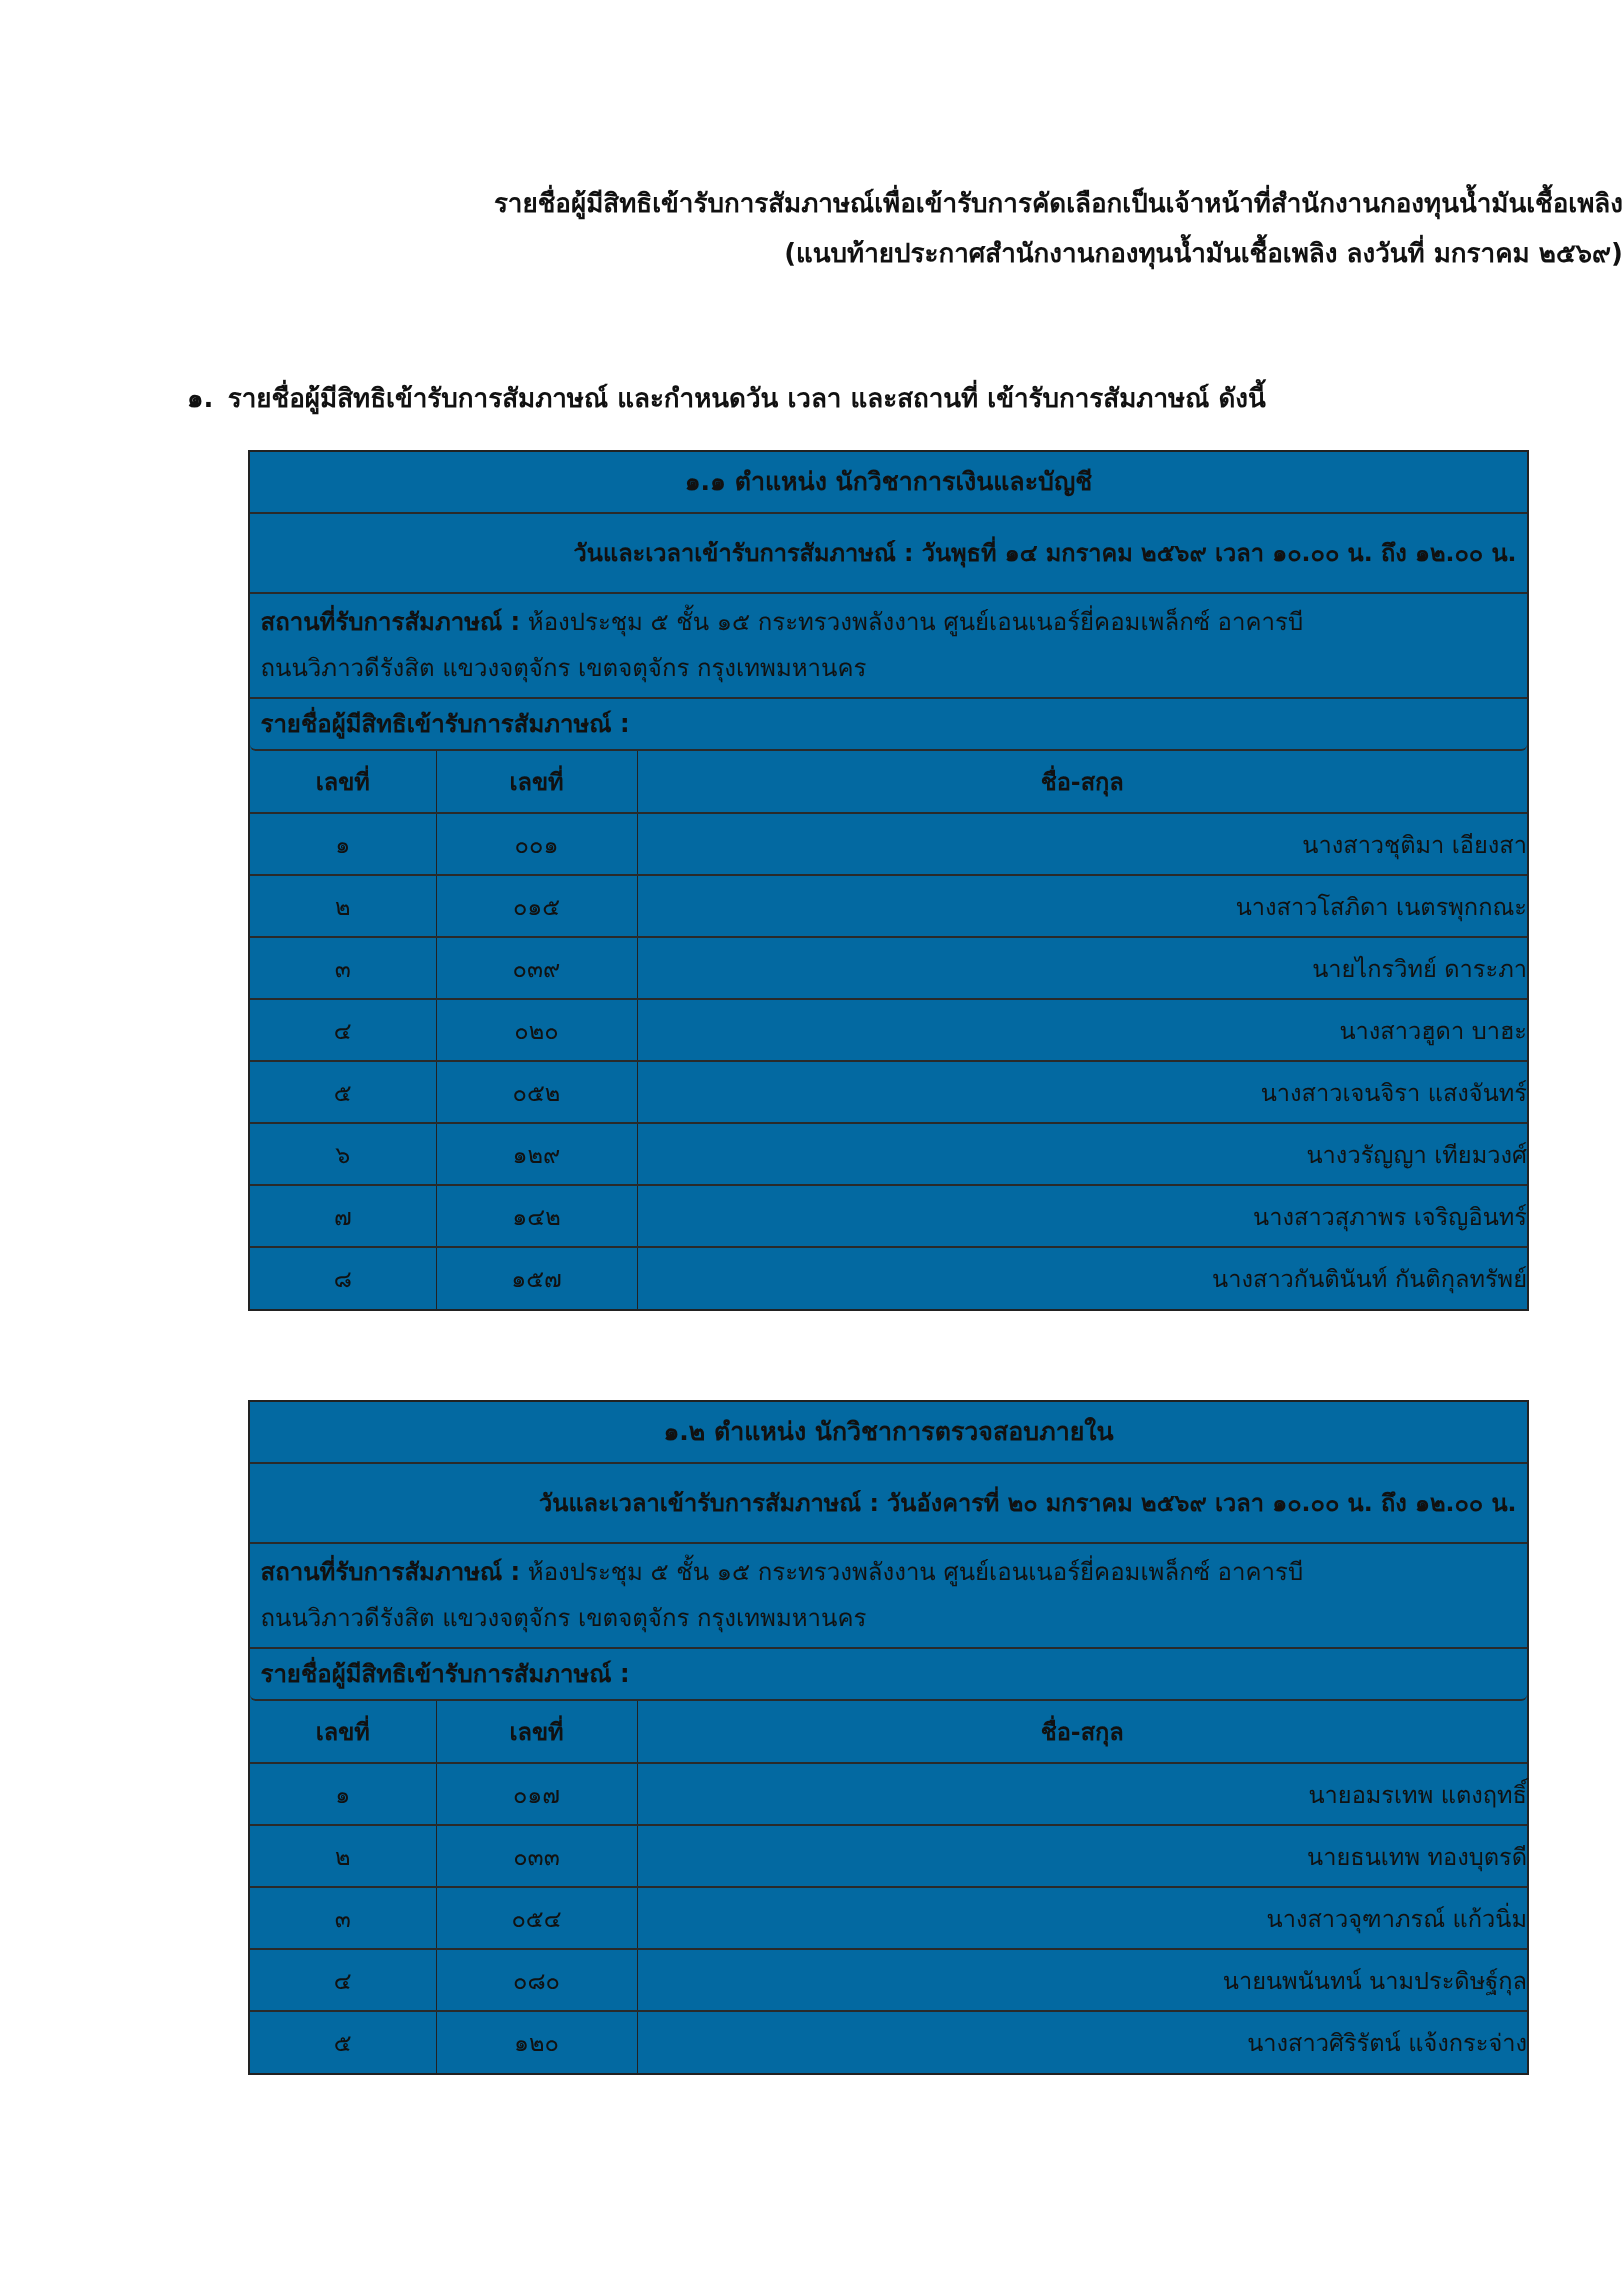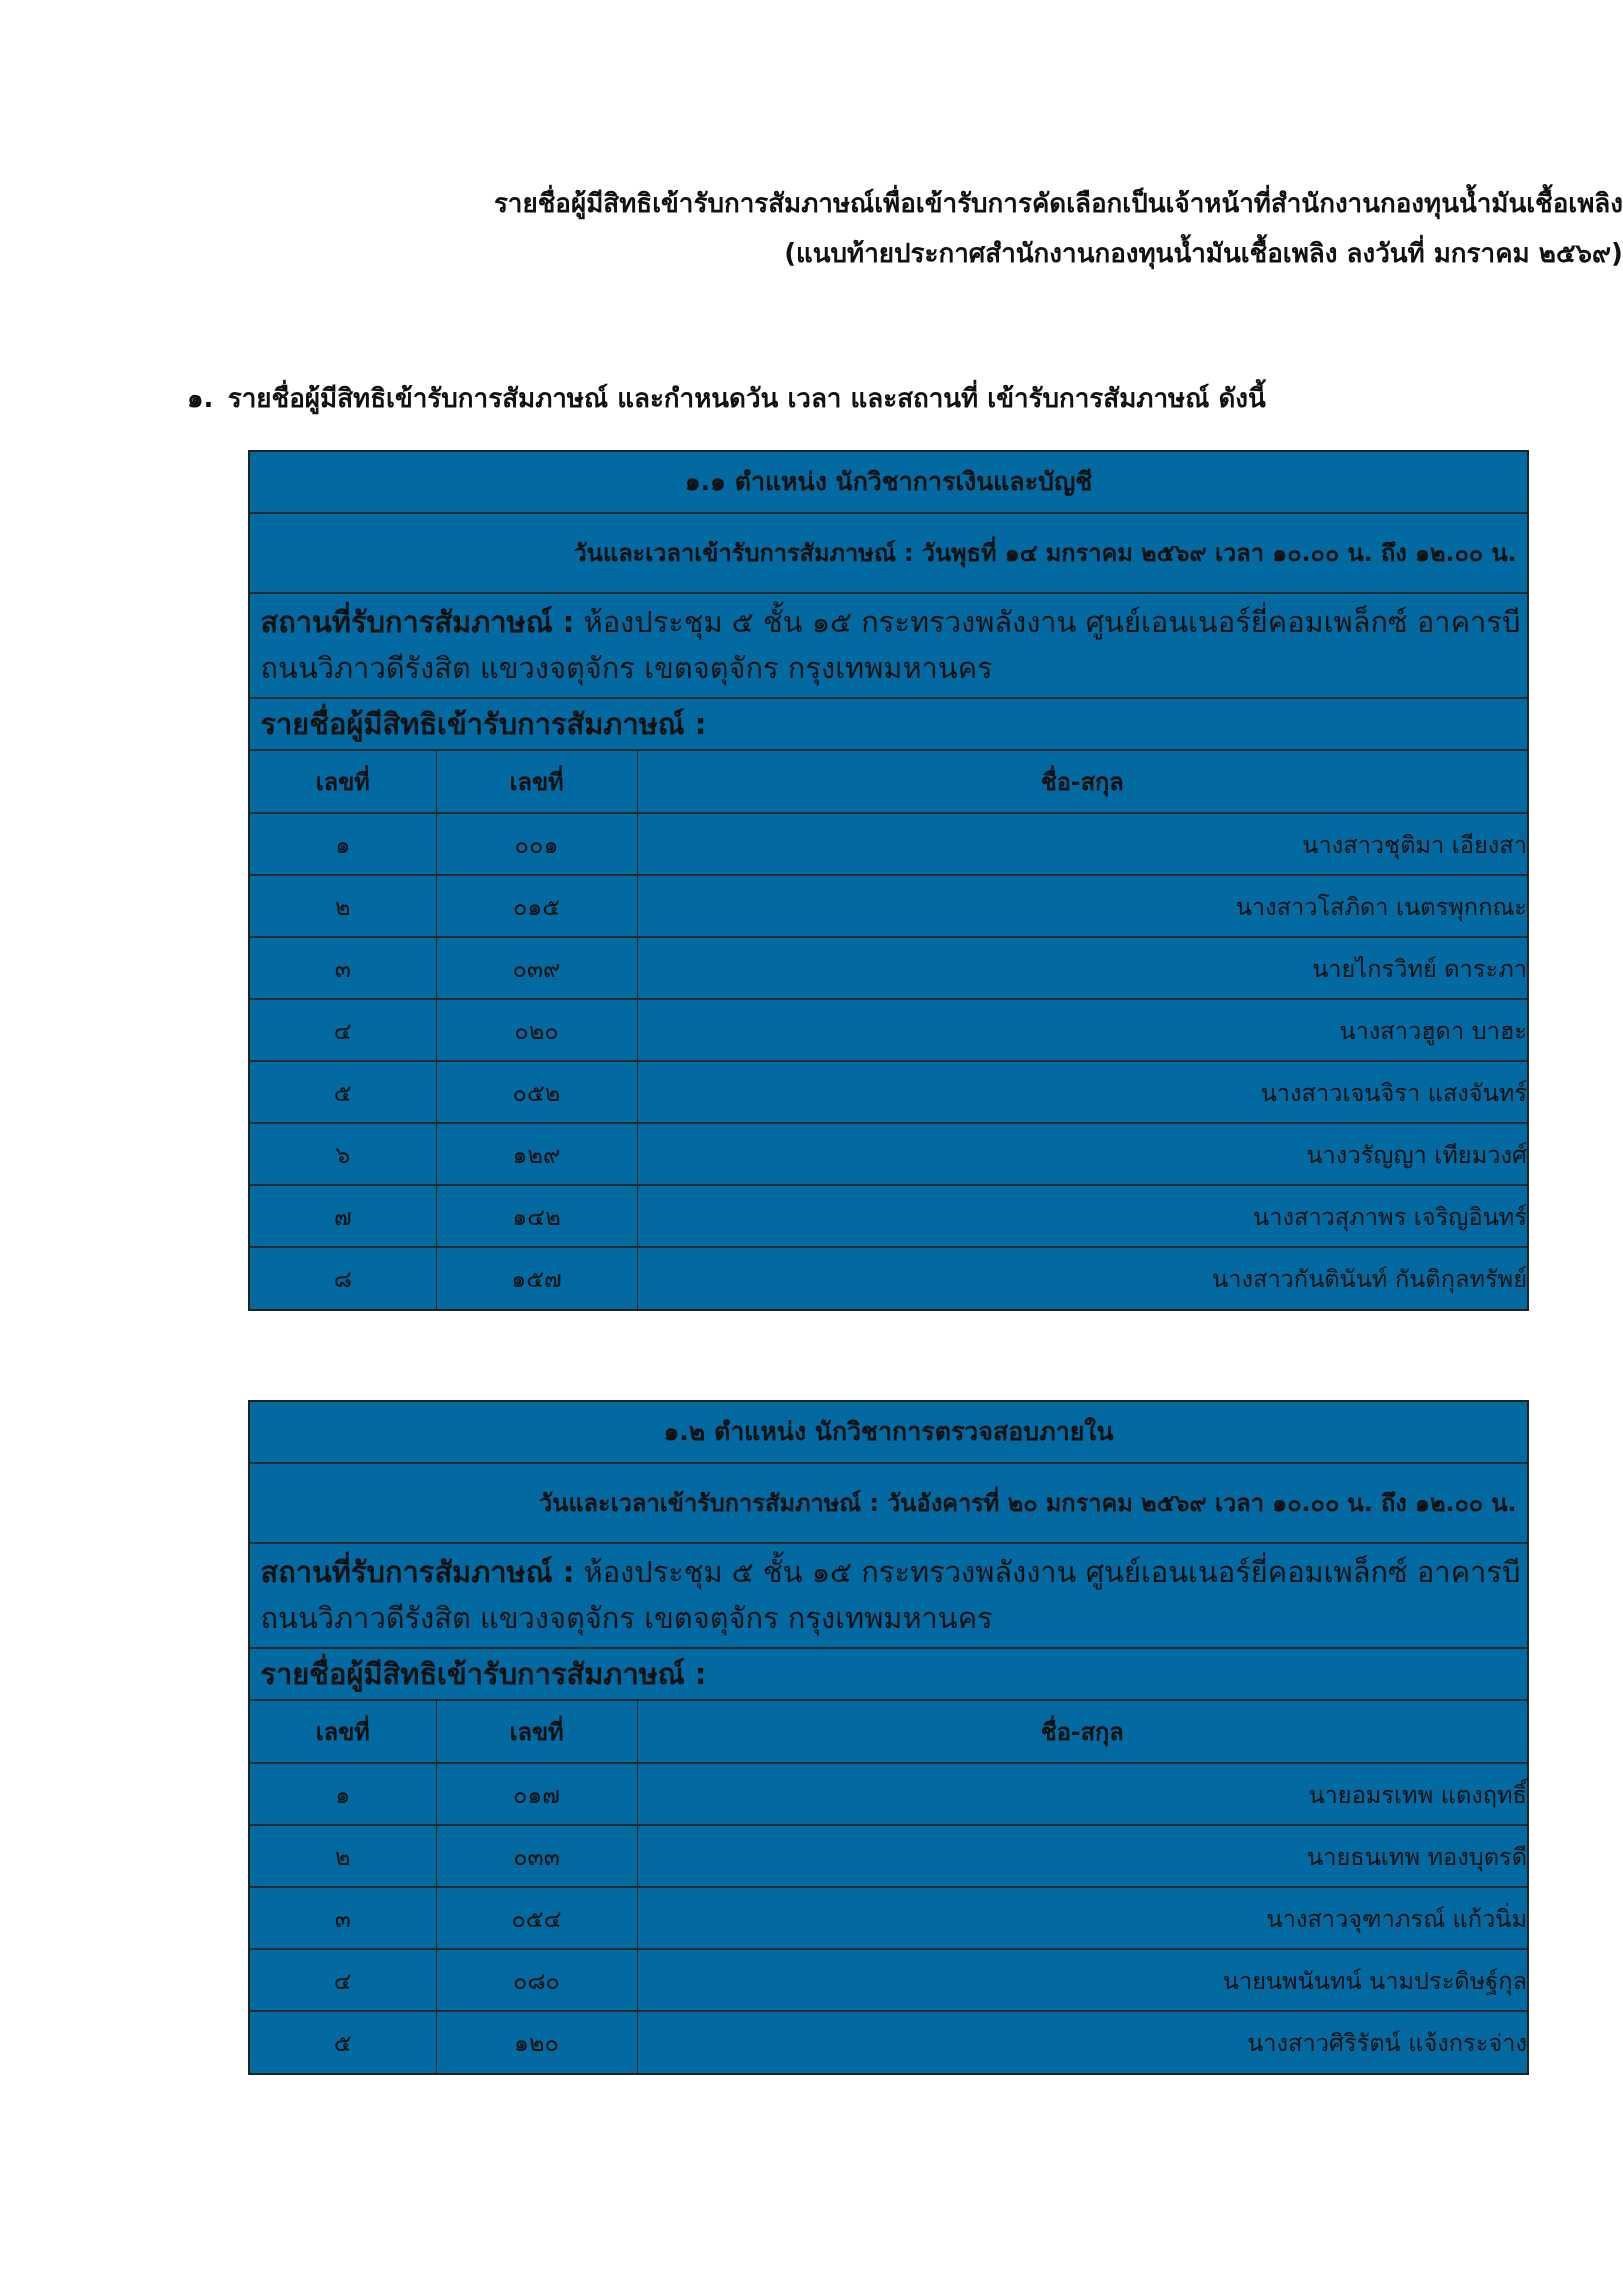--- a/index.html
+++ b/index.html
@@ -45,21 +45,21 @@
       border: 2px solid #222222;
       box-sizing: border-box;
       background: #0369a1;
     }
     .block-1 { top: 450px; }
     .block-2 { top: 1400px; }
 
     .row {
       border-bottom: 2px solid #2a2a2a;
       box-sizing: border-box;
-      font-size: 29px;
+      font-size: 24px;
       line-height: 34px;
       padding: 0 10.5px;
       display: flex;
       align-items: center;
     }
     .row:last-child { border-bottom: none; }
     .row.title-row {
       height: 62px;
       justify-content: center;
       font-weight: bold;
@@ -75,20 +75,21 @@
     .row.place-row {
       height: 105px;
       display: block;
       padding-top: 5.2px;
     }
     .place-row .label { font-weight: bold; }
     .place-row .line { display: block; line-height: 46px; white-space: nowrap; }
     .row.list-label-row {
       height: 52px;
       font-weight: bold;
+      border-radius: 6px;
     }
 
     table.names {
       width: 100%;
       border-collapse: collapse;
       font-size: 23.6px;
       padding-left: 32px;
     }
     table.names th, table.names td {
       border-right: 1.3px solid #222222;

